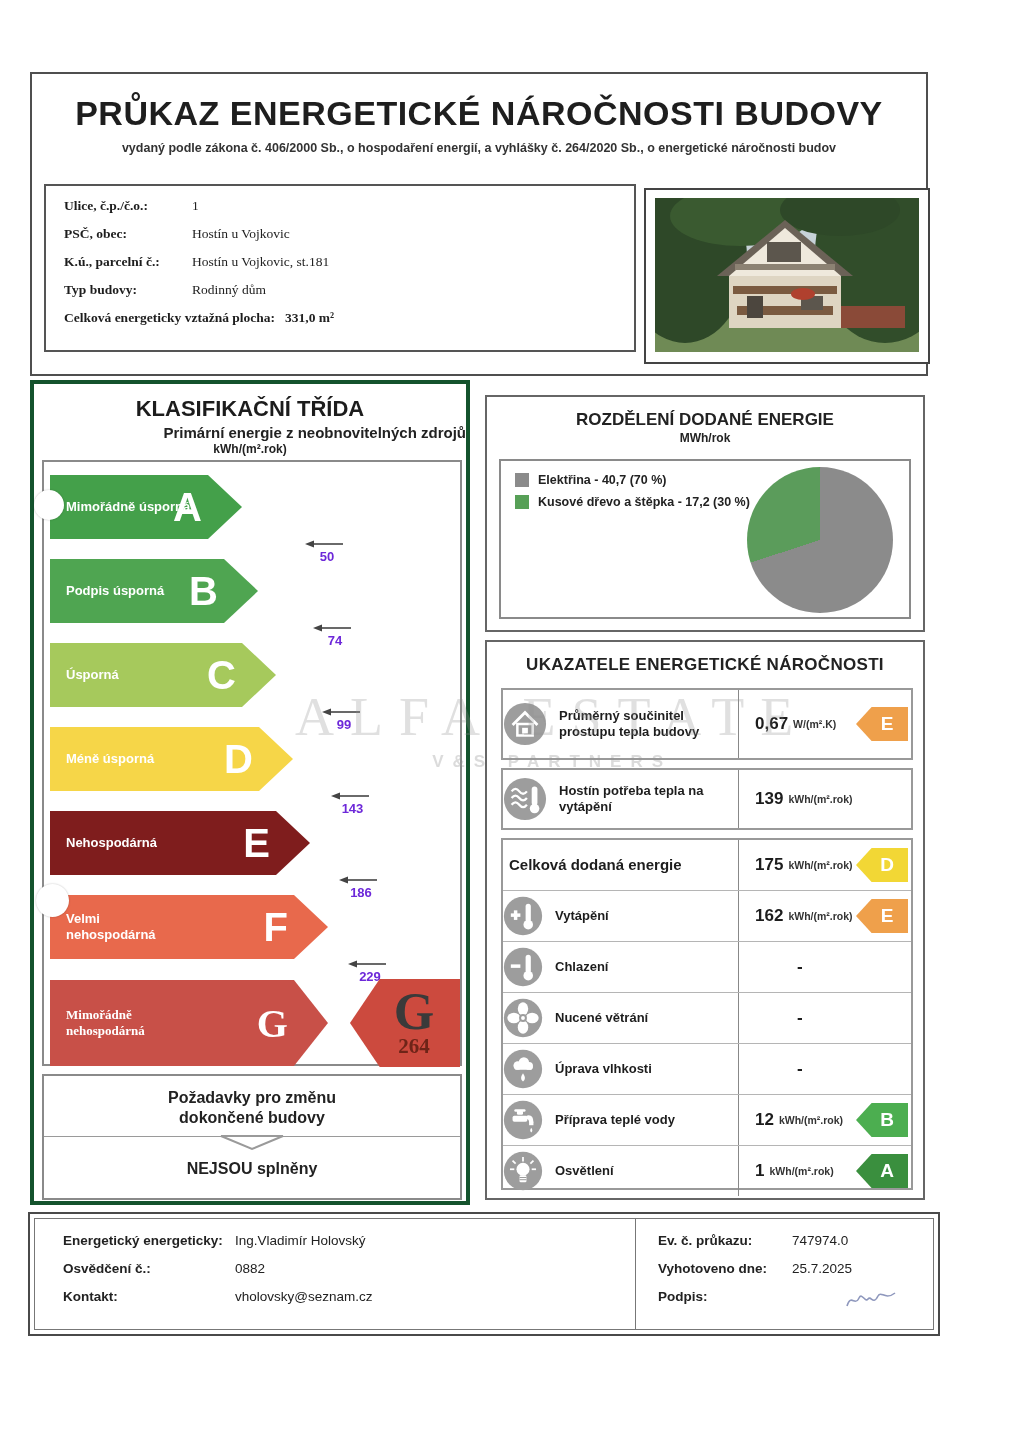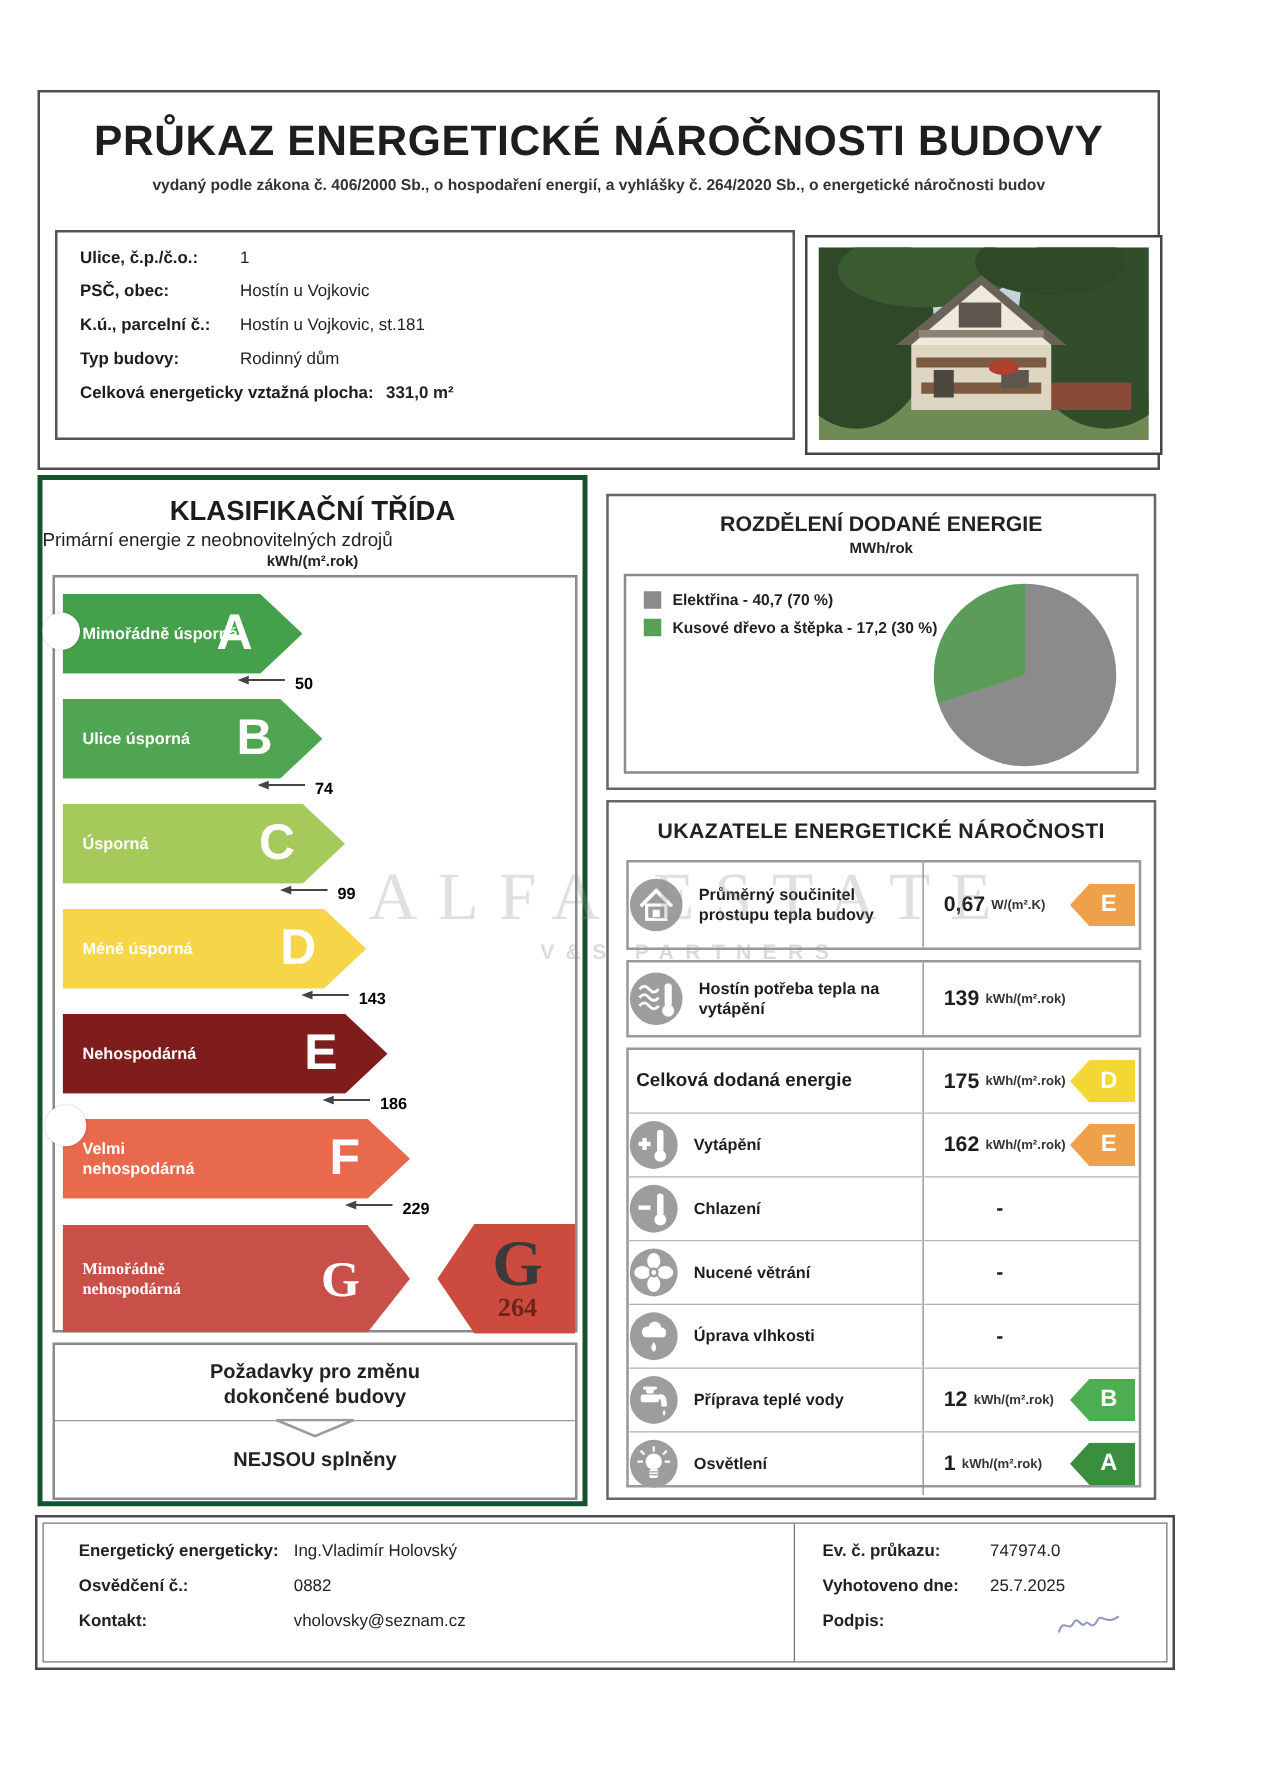--- a/index.html
+++ b/index.html
@@ -6,52 +6,52 @@
   .page{position:relative;width:1024px;height:1429px;background:#fff;overflow:hidden;
         font-family:"Liberation Sans","DejaVu Sans",sans-serif;color:#222;}
   .abs{position:absolute;}
 
   
   .header-box{left:30px;top:72px;width:894px;height:300px;border:2px solid #4f4f4f;}
   .doc-title{margin-top:20px;text-align:center;font-size:34px;font-weight:bold;color:#1e1e1e;letter-spacing:.5px;}
   .doc-subtitle{margin-top:8px;text-align:center;font-size:12.5px;font-weight:bold;color:#333;}
 
   .info-box{left:12px;top:110px;width:592px;height:168px;border:2px solid #555;padding:12px 18px;box-sizing:border-box;}
-  .info-row{display:flex;margin-bottom:12px;font-size:13.5px;align-items:flex-start;}
+  .info-row{display:flex;margin-bottom:12px;font-size:13.5px;align-items:flex-start;font-family:Liberation Serif, serif;}
   .info-row .lbl{font-weight:bold;width:128px;flex:none;color:#1d1d1d;}
   .info-row .val{color:#222;}
   .info-row.wide .lbl{width:auto;margin-right:10px;}
   .info-row.wide .val{font-weight:bold;}
 
   .photo-box{left:612px;top:114px;width:282px;height:172px;border:2px solid #444;background:#fff;}
   .photo-box svg{position:absolute;left:9px;top:8px;}
 
   
   .watermark{left:295px;top:686px;z-index:40;pointer-events:none;text-align:center;}
   .wm1{font-family:"Liberation Serif","DejaVu Serif",serif;font-size:54px;letter-spacing:16px;color:rgba(145,145,145,.28);white-space:nowrap;}
   .wm2{font-size:17px;letter-spacing:9px;color:rgba(150,150,150,.34);margin-top:4px;font-weight:bold;}
 
   
   .cls-panel{left:30px;top:380px;width:440px;height:825px;border:4px solid #14532d;box-sizing:border-box;background:#fff;}
   .cls-title{margin-top:12px;text-align:center;font-size:22px;font-weight:bold;color:#1c1c1c;}
-  .cls-sub{text-align:left;font-size:15px;font-weight:normal;margin-top:2px;}
+  .cls-sub{text-align:right;font-size:15px;font-weight:bold;margin-top:2px;}
   .cls-sub2{text-align:center;font-size:12px;font-weight:bold;margin-top:1px;}
   .scale-box{left:8px;top:76px;width:420px;height:606px;border:2px solid #8a8a8a;box-sizing:border-box;padding-top:13px;}
   .arrow{position:relative;height:64px;margin-left:6px;color:#fff;
          clip-path:polygon(0 0, calc(100% - 34px) 0, 100% 50%, calc(100% - 34px) 100%, 0 100%);}
   .arrow .alabel{position:absolute;left:16px;top:50%;transform:translateY(-50%);font-size:13px;font-weight:bold;width:125px;line-height:1.2;}
   .arrow .aletter{position:absolute;right:40px;top:50%;transform:translateY(-50%);font-size:40px;font-weight:bold;}
   .w-a{width:192px;background:#44a04a;}
   .w-b{width:208px;background:#4fa551;}
   .w-c{width:226px;background:#a6c95c;}
   .w-d{width:243px;background:#f6d648;}
   .w-e{width:260px;background:#7f1d1d;text-decoration:underline;}
   .w-f{width:278px;background:#e8694c;}
   .w-g{width:296px;background:#c85048;height:86px;}
-  .tick{height:20px;display:flex;font-size:13px;font-weight:bold;color:#000000;}
+  .tick{height:20px;display:flex;align-items:center;font-size:13px;font-weight:bold;color:#6d28d9;flex-direction:column;}
   .tick svg{flex:none;}
   .tick span{margin-left:6px;}
   .t-a{margin-left:144px;} .t-b{margin-left:160px;} .t-c{margin-left:178px;}
   .t-d{margin-left:195px;} .t-e{margin-left:212px;} .t-f{margin-left:230px;}
   .g-row{display:flex;align-items:center;font-family:Liberation Serif, serif;}
   .big-g{margin-left:22px;width:116px;height:88px;background:#cc4a3e;
          clip-path:polygon(0 50%, 27% 0, 100% 0, 100% 100%, 27% 100%);
          display:flex;flex-direction:column;align-items:center;justify-content:center;padding-left:18px;box-sizing:border-box;}
   .big-g .gl{font-size:52px;font-weight:bold;color:#3a3a3a;line-height:.9;}
   .big-g .gv{font-size:21px;font-weight:bold;color:#6e2418;line-height:1;}
@@ -185,21 +185,21 @@
         <span class="aletter">A</span>
       </div>
       <div class="tick t-a">
         <svg width="42" height="10">
             <line x1="8" y1="5" x2="40" y2="5" stroke="#444" stroke-width="1.6"></line>
             <polygon points="2,5 11,1.5 11,8.5" fill="#444"></polygon>
           </svg>
         <span>50</span>
       </div>
       <div class="arrow w-b">
-        <span class="alabel">Ulice úsporná</span>
+        <span class="alabel">Podpis úsporná</span>
         <span class="aletter">B</span>
       </div>
       <div class="tick t-b">
         <svg width="42" height="10">
             <line x1="8" y1="5" x2="40" y2="5" stroke="#444" stroke-width="1.6"></line>
             <polygon points="2,5 11,1.5 11,8.5" fill="#444"></polygon>
           </svg>
         <span>74</span>
       </div>
       <div class="arrow w-c">

